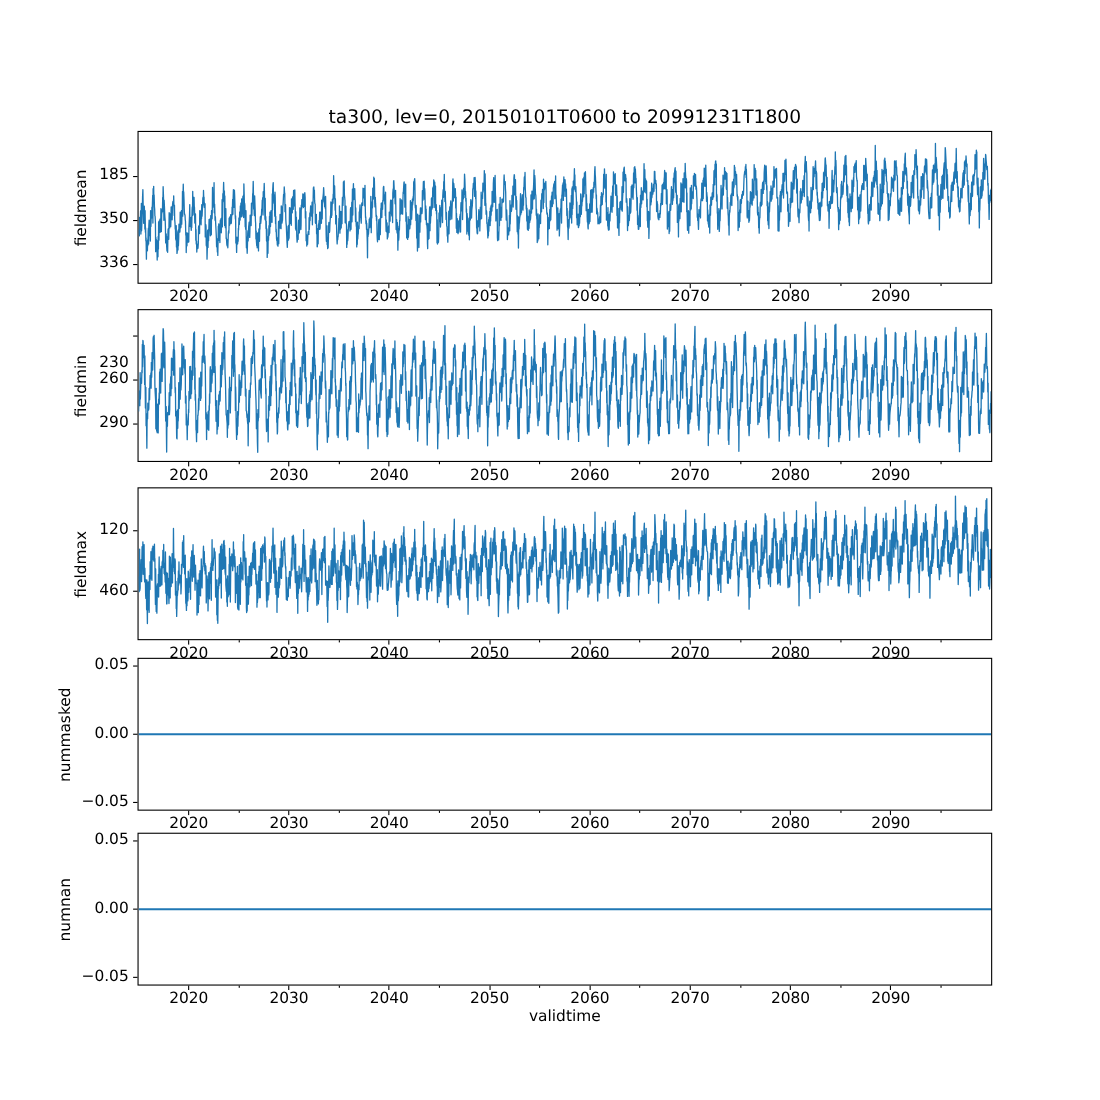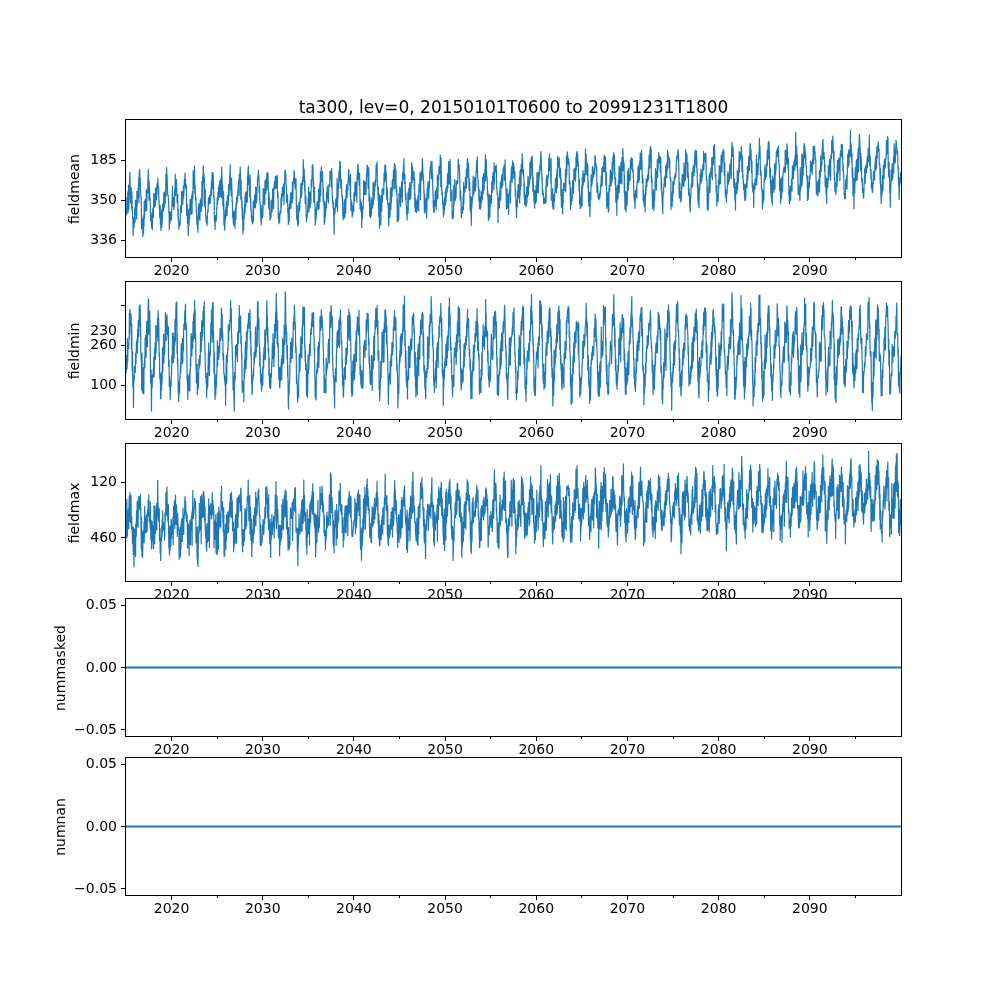--- a/index.html
+++ b/index.html
@@ -68,20 +68,21 @@
     <div class="ylabel">nummasked</div>
   </div>
 
   <div class="subplot sp4">
     <svg viewBox="0 0 775 137" preserveAspectRatio="none">
         <polyline stroke-width="1.8" points="0,68.5 775,68.5" fill="none" stroke="#1f77b4" stroke-linejoin="round"></polyline>
       </svg>
     <div class="ylabel">numnan</div>
   </div>
 
+  <div class="xlabel">validtime</div>
 <div class="tick" style="left: 171.088px; top: 258px; width: 1px; height: 4px;"></div>
     <div class="ticklabel xticklabel" style="left: 141.588px; top: 263px; width: 60px;">2020</div>
     <div class="tick" style="left: 262.265px; top: 258px; width: 1px; height: 4px;"></div>
     <div class="ticklabel xticklabel" style="left: 232.765px; top: 263px; width: 60px;">2030</div>
     <div class="tick" style="left: 353.441px; top: 258px; width: 1px; height: 4px;"></div>
     <div class="ticklabel xticklabel" style="left: 323.941px; top: 263px; width: 60px;">2040</div>
     <div class="tick" style="left: 444.618px; top: 258px; width: 1px; height: 4px;"></div>
     <div class="ticklabel xticklabel" style="left: 415.118px; top: 263px; width: 60px;">2050</div>
     <div class="tick" style="left: 535.794px; top: 258px; width: 1px; height: 4px;"></div>
     <div class="ticklabel xticklabel" style="left: 506.294px; top: 263px; width: 60px;">2060</div>
@@ -123,21 +124,21 @@
     <div class="ticklabel xticklabel" style="left: 779.824px; top: 425px; width: 60px;">2090</div>
     <div class="tick" style="left: 216.676px; top: 420px; width: 1px; height: 2px;"></div>
     <div class="tick" style="left: 307.853px; top: 420px; width: 1px; height: 2px;"></div>
     <div class="tick" style="left: 399.029px; top: 420px; width: 1px; height: 2px;"></div>
     <div class="tick" style="left: 490.206px; top: 420px; width: 1px; height: 2px;"></div>
     <div class="tick" style="left: 581.382px; top: 420px; width: 1px; height: 2px;"></div>
     <div class="tick" style="left: 672.559px; top: 420px; width: 1px; height: 2px;"></div>
     <div class="tick" style="left: 763.735px; top: 420px; width: 1px; height: 2px;"></div>
     <div class="tick" style="left: 854.912px; top: 420px; width: 1px; height: 2px;"></div>
     <div class="tick" style="left: 121px; top: 384.55px; width: 4px; height: 1px;"></div>
-    <div class="ticklabel yticklabel" style="left: 59px; top: 377.05px; width: 58px;">100</div>
+    <div class="ticklabel yticklabel" style="left: 59px; top: 377.05px; width: 58px;">290</div>
     <div class="tick" style="left: 121px; top: 344.608px; width: 4px; height: 1px;"></div>
     <div class="ticklabel yticklabel" style="left: 59px; top: 337.108px; width: 58px;">260</div>
     <div class="tick" style="left: 121px; top: 304.666px; width: 4px; height: 1px;"></div>
     <div class="ticklabel yticklabel" style="left: 59px; top: 297.166px; width: 58px; margin-top: 26px;">230</div>
     <div class="tick" style="left: 171.088px; top: 582px; width: 1px; height: 4px;"></div>
     <div class="ticklabel xticklabel" style="left: 141.588px; top: 587px; width: 60px;">2020</div>
     <div class="tick" style="left: 262.265px; top: 582px; width: 1px; height: 4px;"></div>
     <div class="ticklabel xticklabel" style="left: 232.765px; top: 587px; width: 60px;">2030</div>
     <div class="tick" style="left: 353.441px; top: 582px; width: 1px; height: 4px;"></div>
     <div class="ticklabel xticklabel" style="left: 323.941px; top: 587px; width: 60px;">2040</div>

